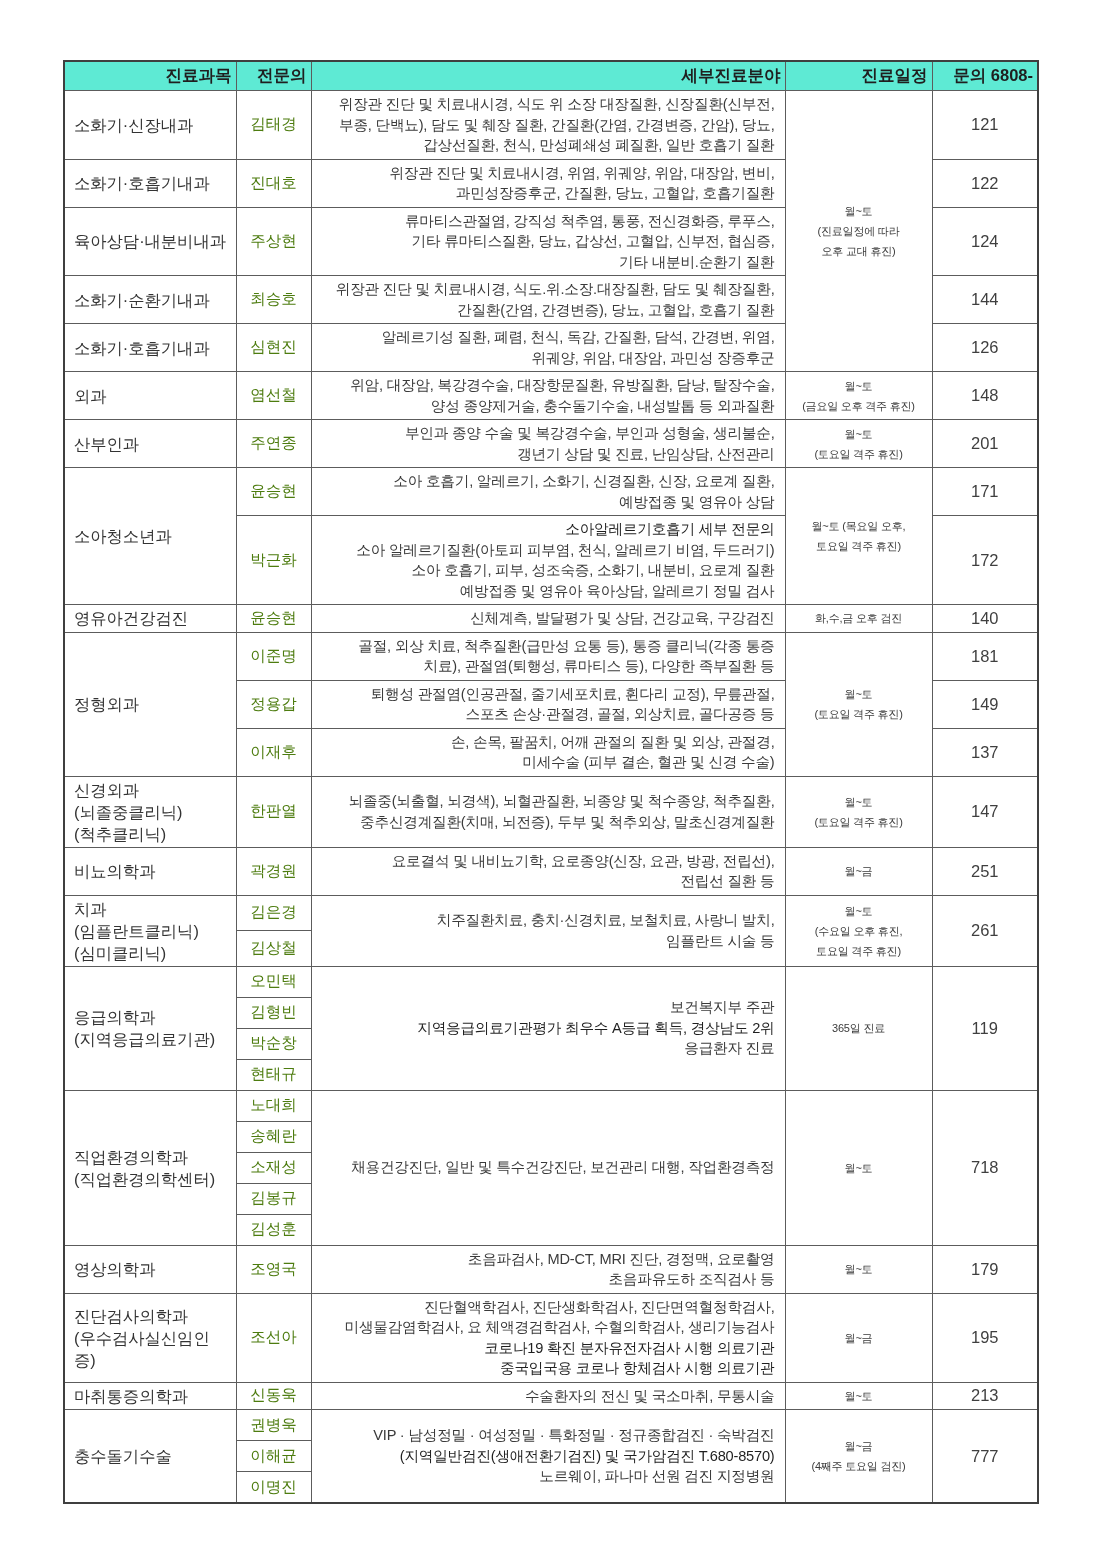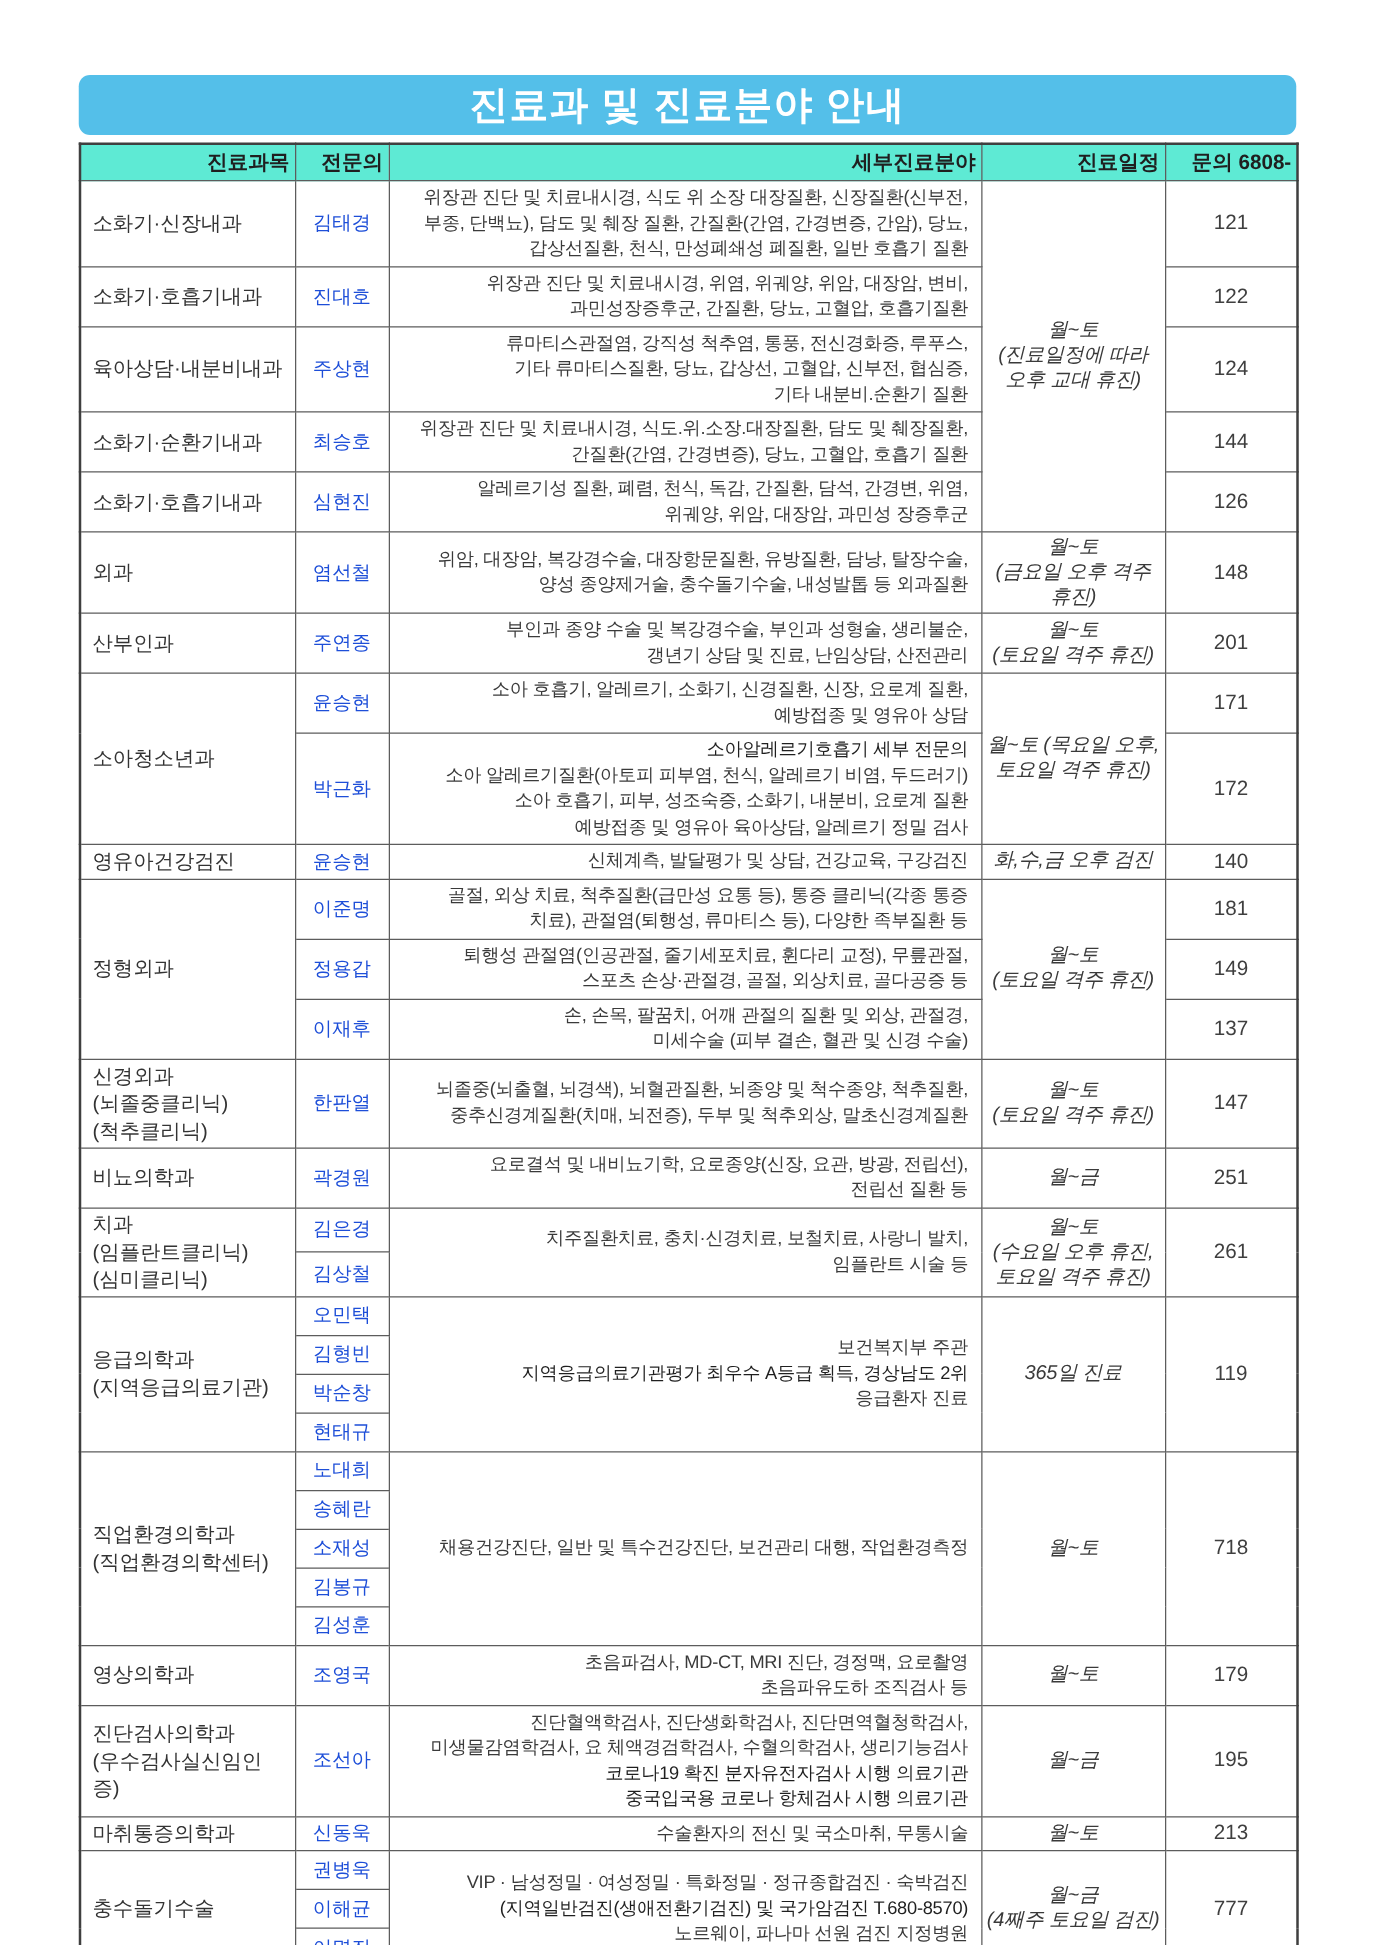--- a/index.html
+++ b/index.html
@@ -30,37 +30,34 @@
   thead th {
     background:#5eead4;
     font-size:16.5px; font-weight:bold; color:#1f1f1f;
     height:26px; padding:1px 4px;text-align:right;
   }
   td.dept { padding:2px 9px;margin-left:32px; }
   .dept-line {
     font-size:16.3px; line-height:22px; color:#333;
     text-align:justify; text-align-last:justify;
   }
-  td.doc { text-align:center; font-size:15.5px; color:#1d4ed8; padding:2px 3px; }
+  td.doc { text-align:center; font-size:15.5px; color:#4d7c0f; padding:2px 3px; }
   td.doc.tall { height:26px; }
   td.det { padding:3px 10px;text-align:right; }
   .det-line { font-size:14.6px; line-height:20.5px; letter-spacing:-0.2px; }
   .det-line.b { font-weight:normal; color:#1f1f1f; }
   td.sch { text-align:center; padding:2px 3px; }
-  .sch-line { font-size:16px; line-height:20px; letter-spacing:-0.2px;font-style:italic; }
+  .sch-line { font-size:11px; line-height:20px; letter-spacing:-0.2px; }
   td.con { text-align:center; font-size:16.5px; color:#3f3f3f; }
 </style>
 </head>
 <body>
 
 <div class="page">
 
-  <div class="banner">
-    <span>진료과 및 진료분야 안내</span>
-  </div>
 
   <table class="main">
     <colgroup>
       <col style="width:172px">
         <col style="width:75px">
         <col style="width:474px">
         <col style="width:147px">
         <col style="width:106px">
     </colgroup>
     <thead>

